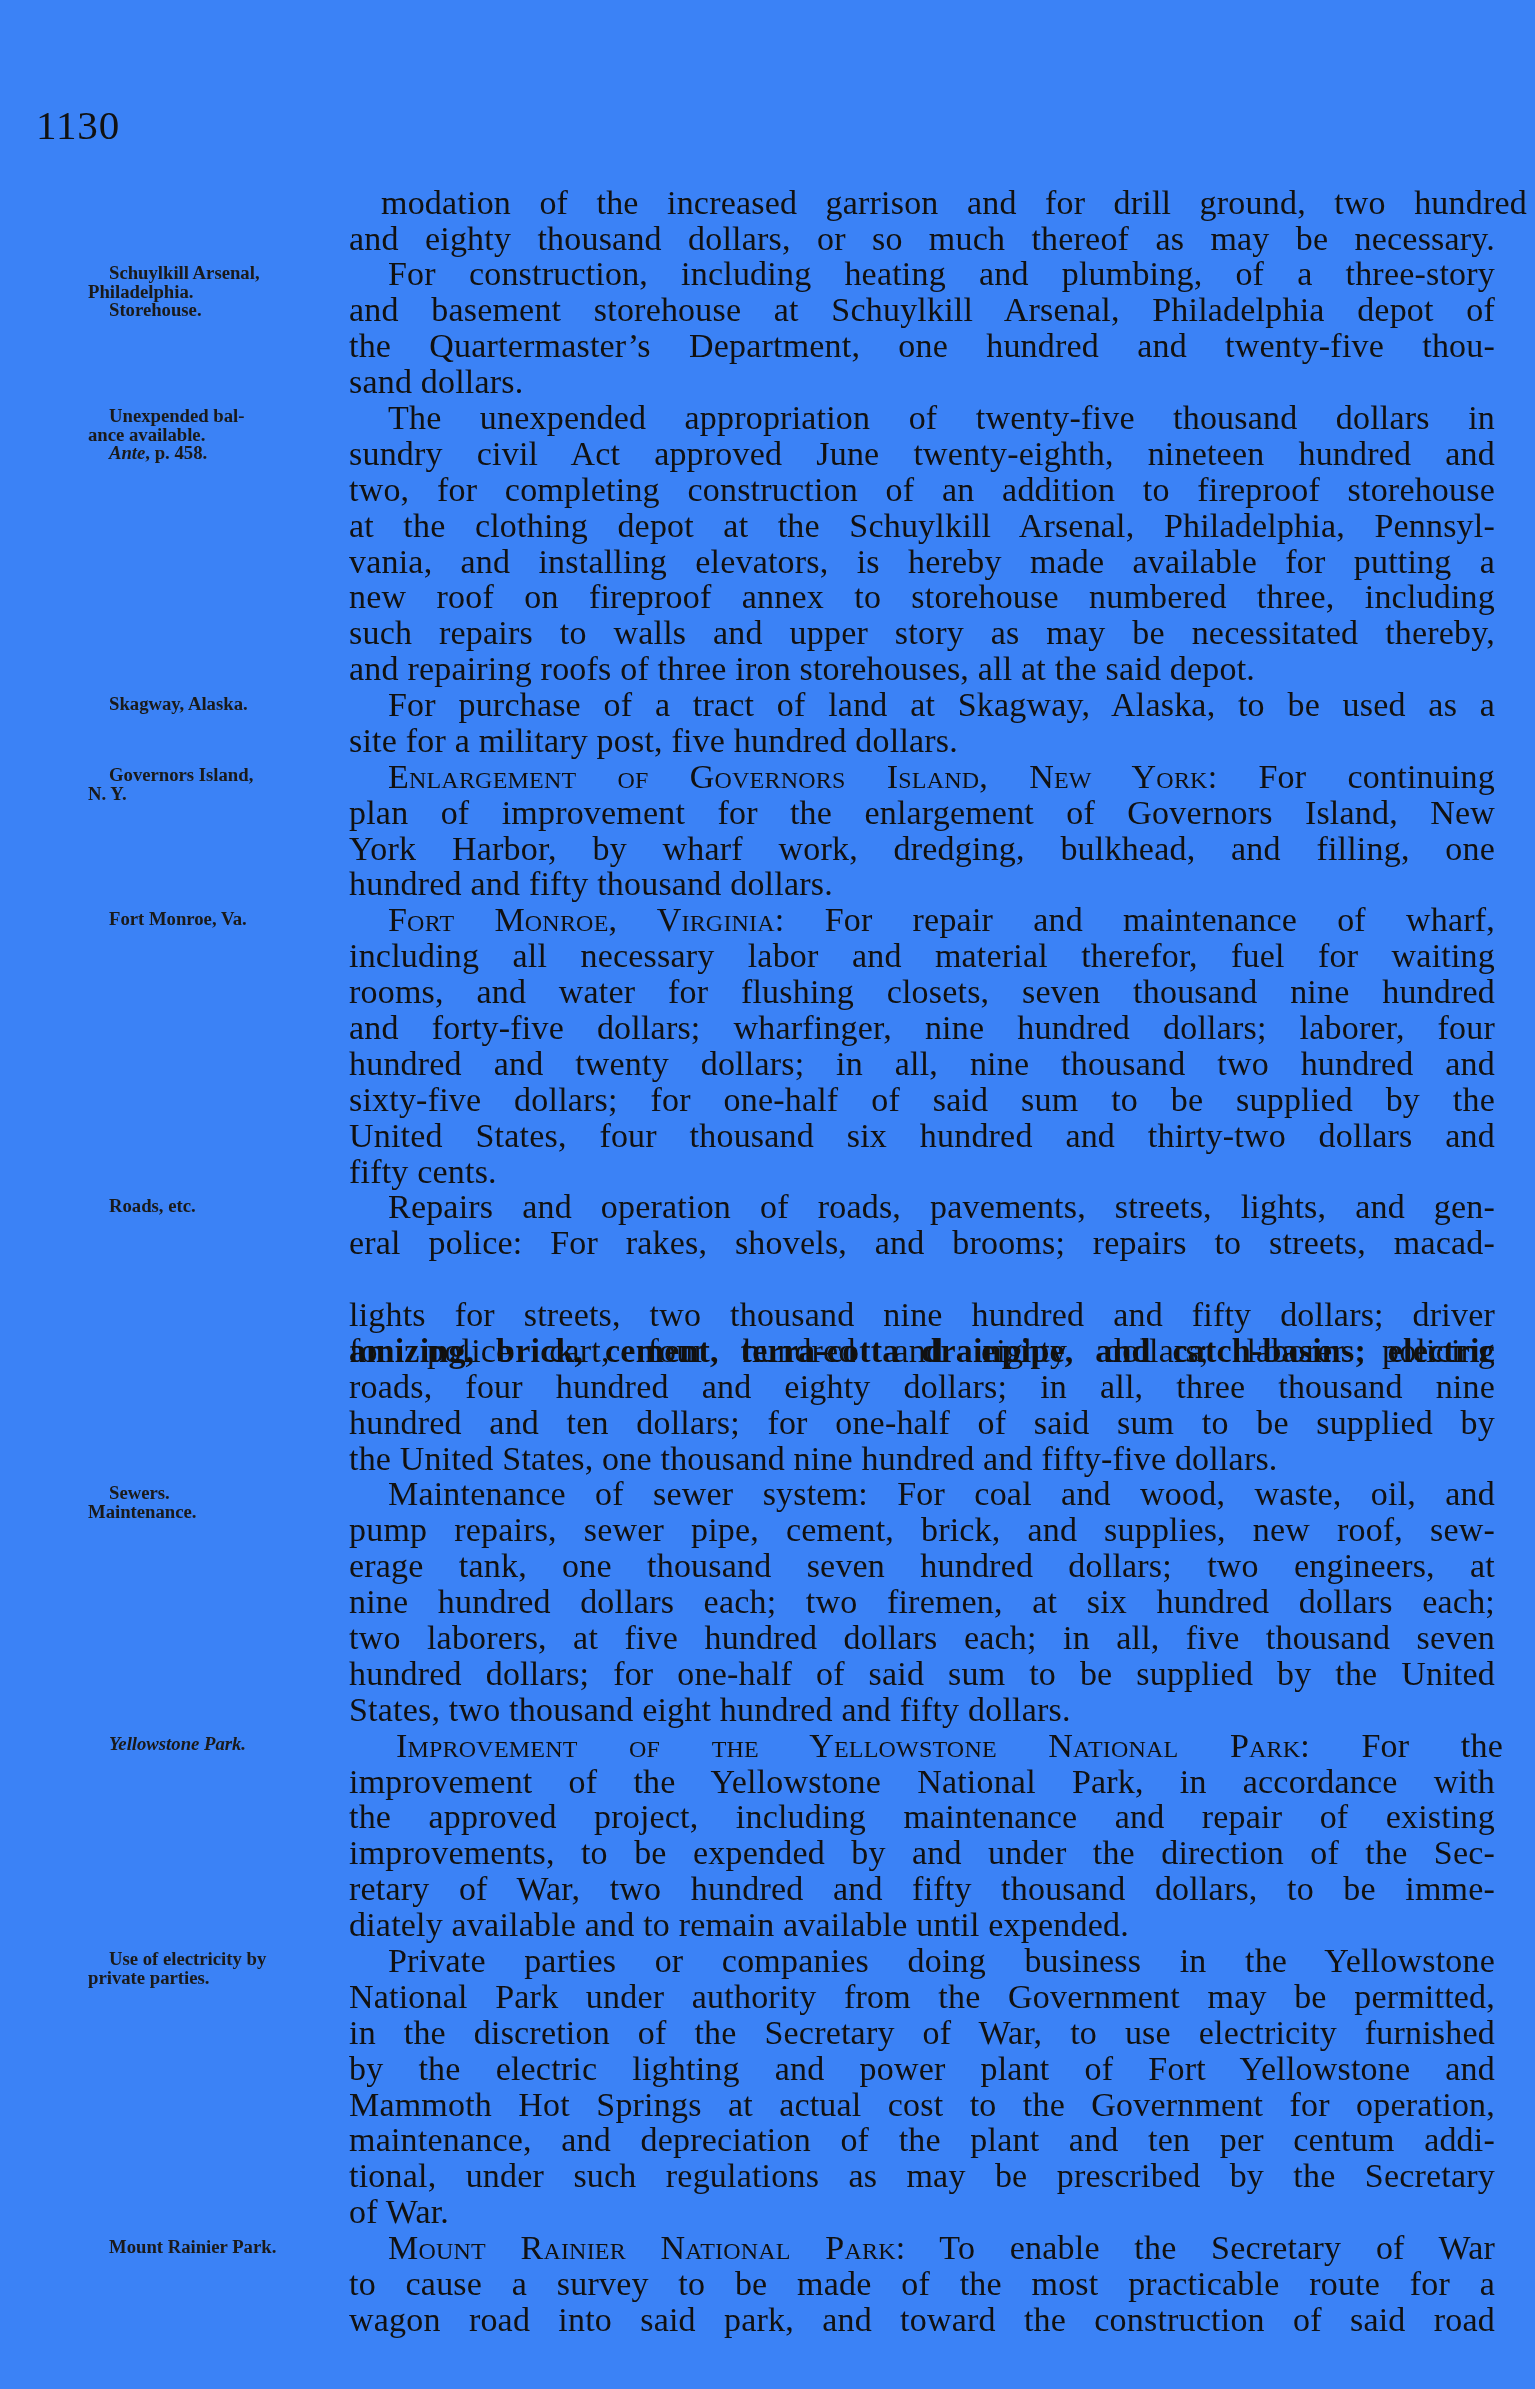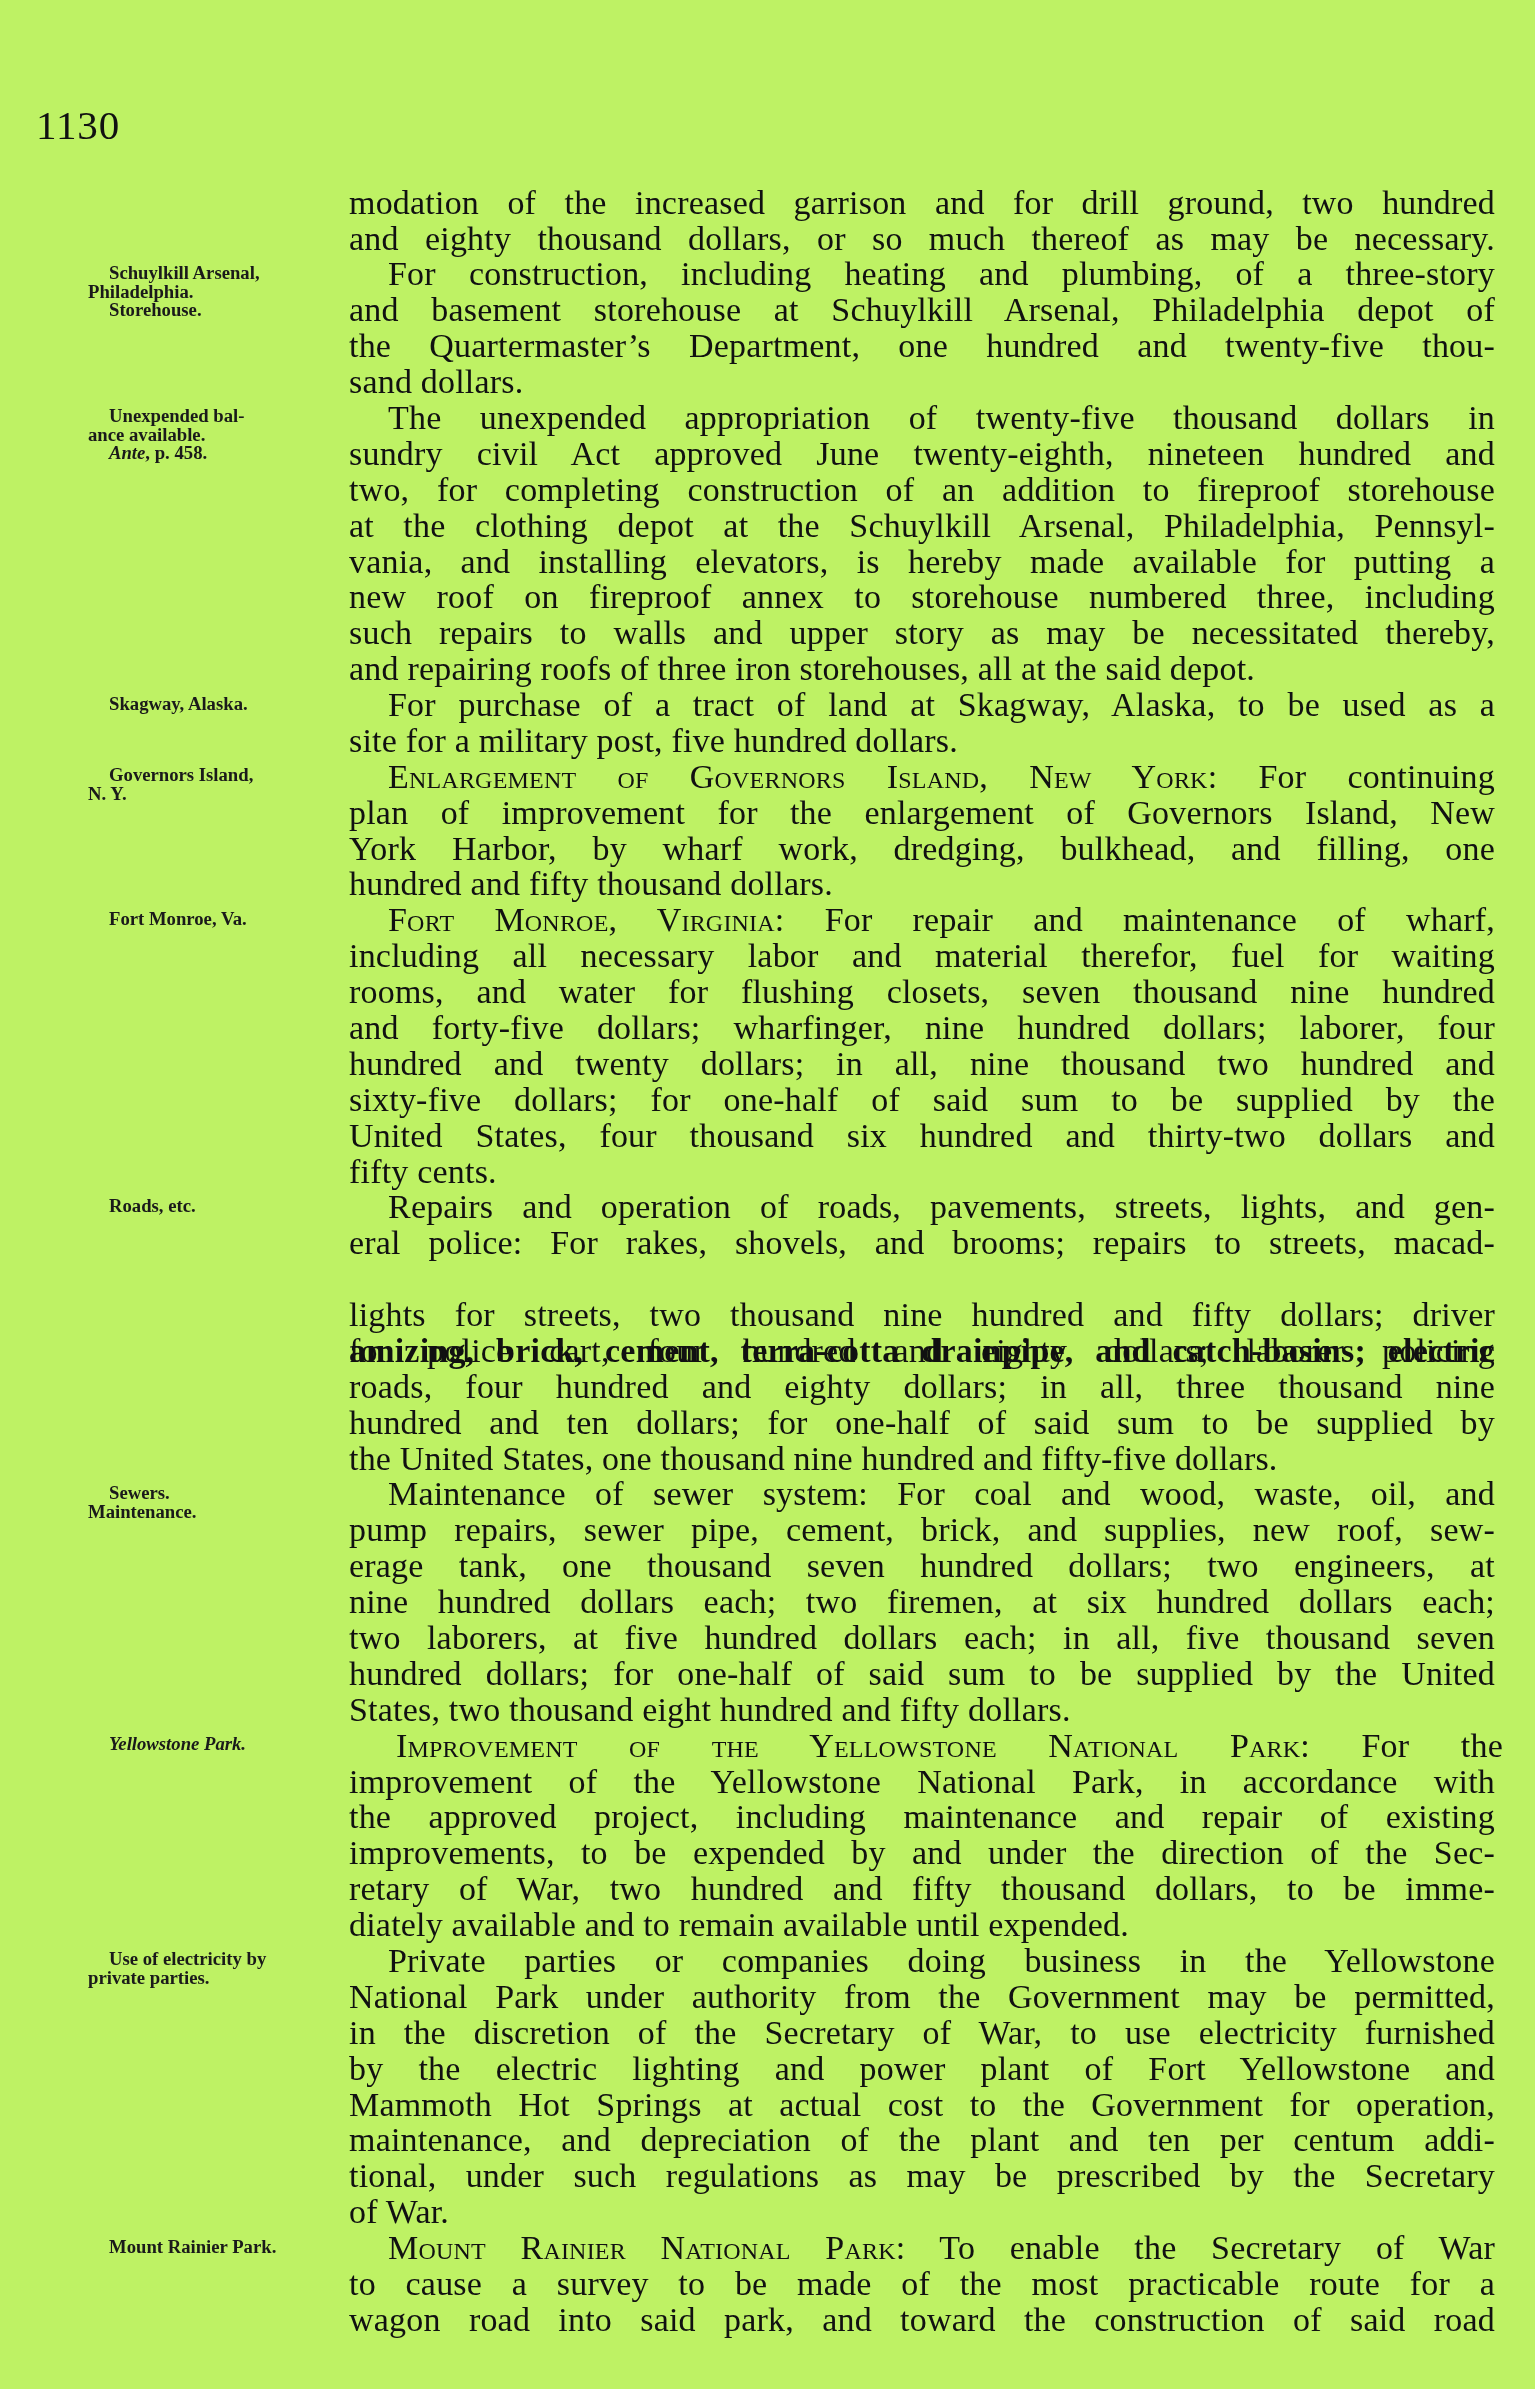--- a/index.html
+++ b/index.html
@@ -1,18 +1,18 @@
 <!DOCTYPE html>
 <html style="font-size:13.6px"><head>
 <meta charset="utf-8">
 <style>
   html, body { margin: 0; padding: 0; background: #ffffff; }
   body { width: 1536px; height: 2389px; position: relative; overflow: hidden; color: #111111;
          font-family: "Liberation Serif", "DejaVu Serif", serif; }
-  .page { position: absolute; left: 0; top: 0; width: 1536px; height: 2389px; background: #bef264; }
+  .page { position: absolute; left: 0; top: 0; width: 1536px; height: 2389px; background: #3b82f6; }
 
   .running-head { position: absolute; top: 100px; left: 0; width: 1536px; height: 51px; }
   .page-number { position: absolute; left: 36px; top: 0; font-size: 41px; line-height: 51px; letter-spacing: 0.9px; }
   .head-title { position: absolute; left: 391px; top: 0; font-size: 37px; line-height: 51px; white-space: nowrap; letter-spacing: 0.4px; }
   .head-title .sc { font-variant: small-caps; }
   .head-title span { margin-right: 22px; }
 
   .body-lines { position: absolute; left: 0; top: 0; }
   .line { position: absolute; left: 349px; width: 1146px; height: 37px; font-size: 34px; line-height: 37px;
           white-space: nowrap; text-align: justify; text-align-last: justify; letter-spacing: 0.2px; }
@@ -29,21 +29,21 @@
 </head>
 <body>
 
 <div class="page">
 
   <div class="running-head">
     <span class="page-number">1130</span>
   </div>
 
   <div class="body-lines" id="body-lines">
-      <div class="line" style="top: 184px;"><span>modation of the increased garrison and for drill ground, two hundred</span></div>
+      <div class="line" style="top: 184px; margin-left: 32px;"><span>modation of the increased garrison and for drill ground, two hundred</span></div>
       <div class="line" style="top: 220px;"><span>and eighty thousand dollars, or so much thereof as may be necessary.</span></div>
       <div class="line indent" style="top: 255px;"><span>For construction, including heating and plumbing, of a three-story</span></div>
       <div class="line" style="top: 291px;"><span>and basement storehouse at Schuylkill Arsenal, Philadelphia depot of</span></div>
       <div class="line" style="top: 327px;"><span>the Quartermaster’s Department, one hundred and twenty-five thou-</span></div>
       <div class="line last" style="top: 363px;"><span>sand dollars.</span></div>
       <div class="line indent" style="top: 399px;"><span>The unexpended appropriation of twenty-five thousand dollars in</span></div>
       <div class="line" style="top: 435px;"><span>sundry civil Act approved June twenty-eighth, nineteen hundred and</span></div>
       <div class="line" style="top: 471px;"><span>two, for completing construction of an addition to fireproof storehouse</span></div>
       <div class="line" style="top: 507px;"><span>at the clothing depot at the Schuylkill Arsenal, Philadelphia, Pennsyl-</span></div>
       <div class="line" style="top: 543px;"><span>vania, and installing elevators, is hereby made available for putting a</span></div>

